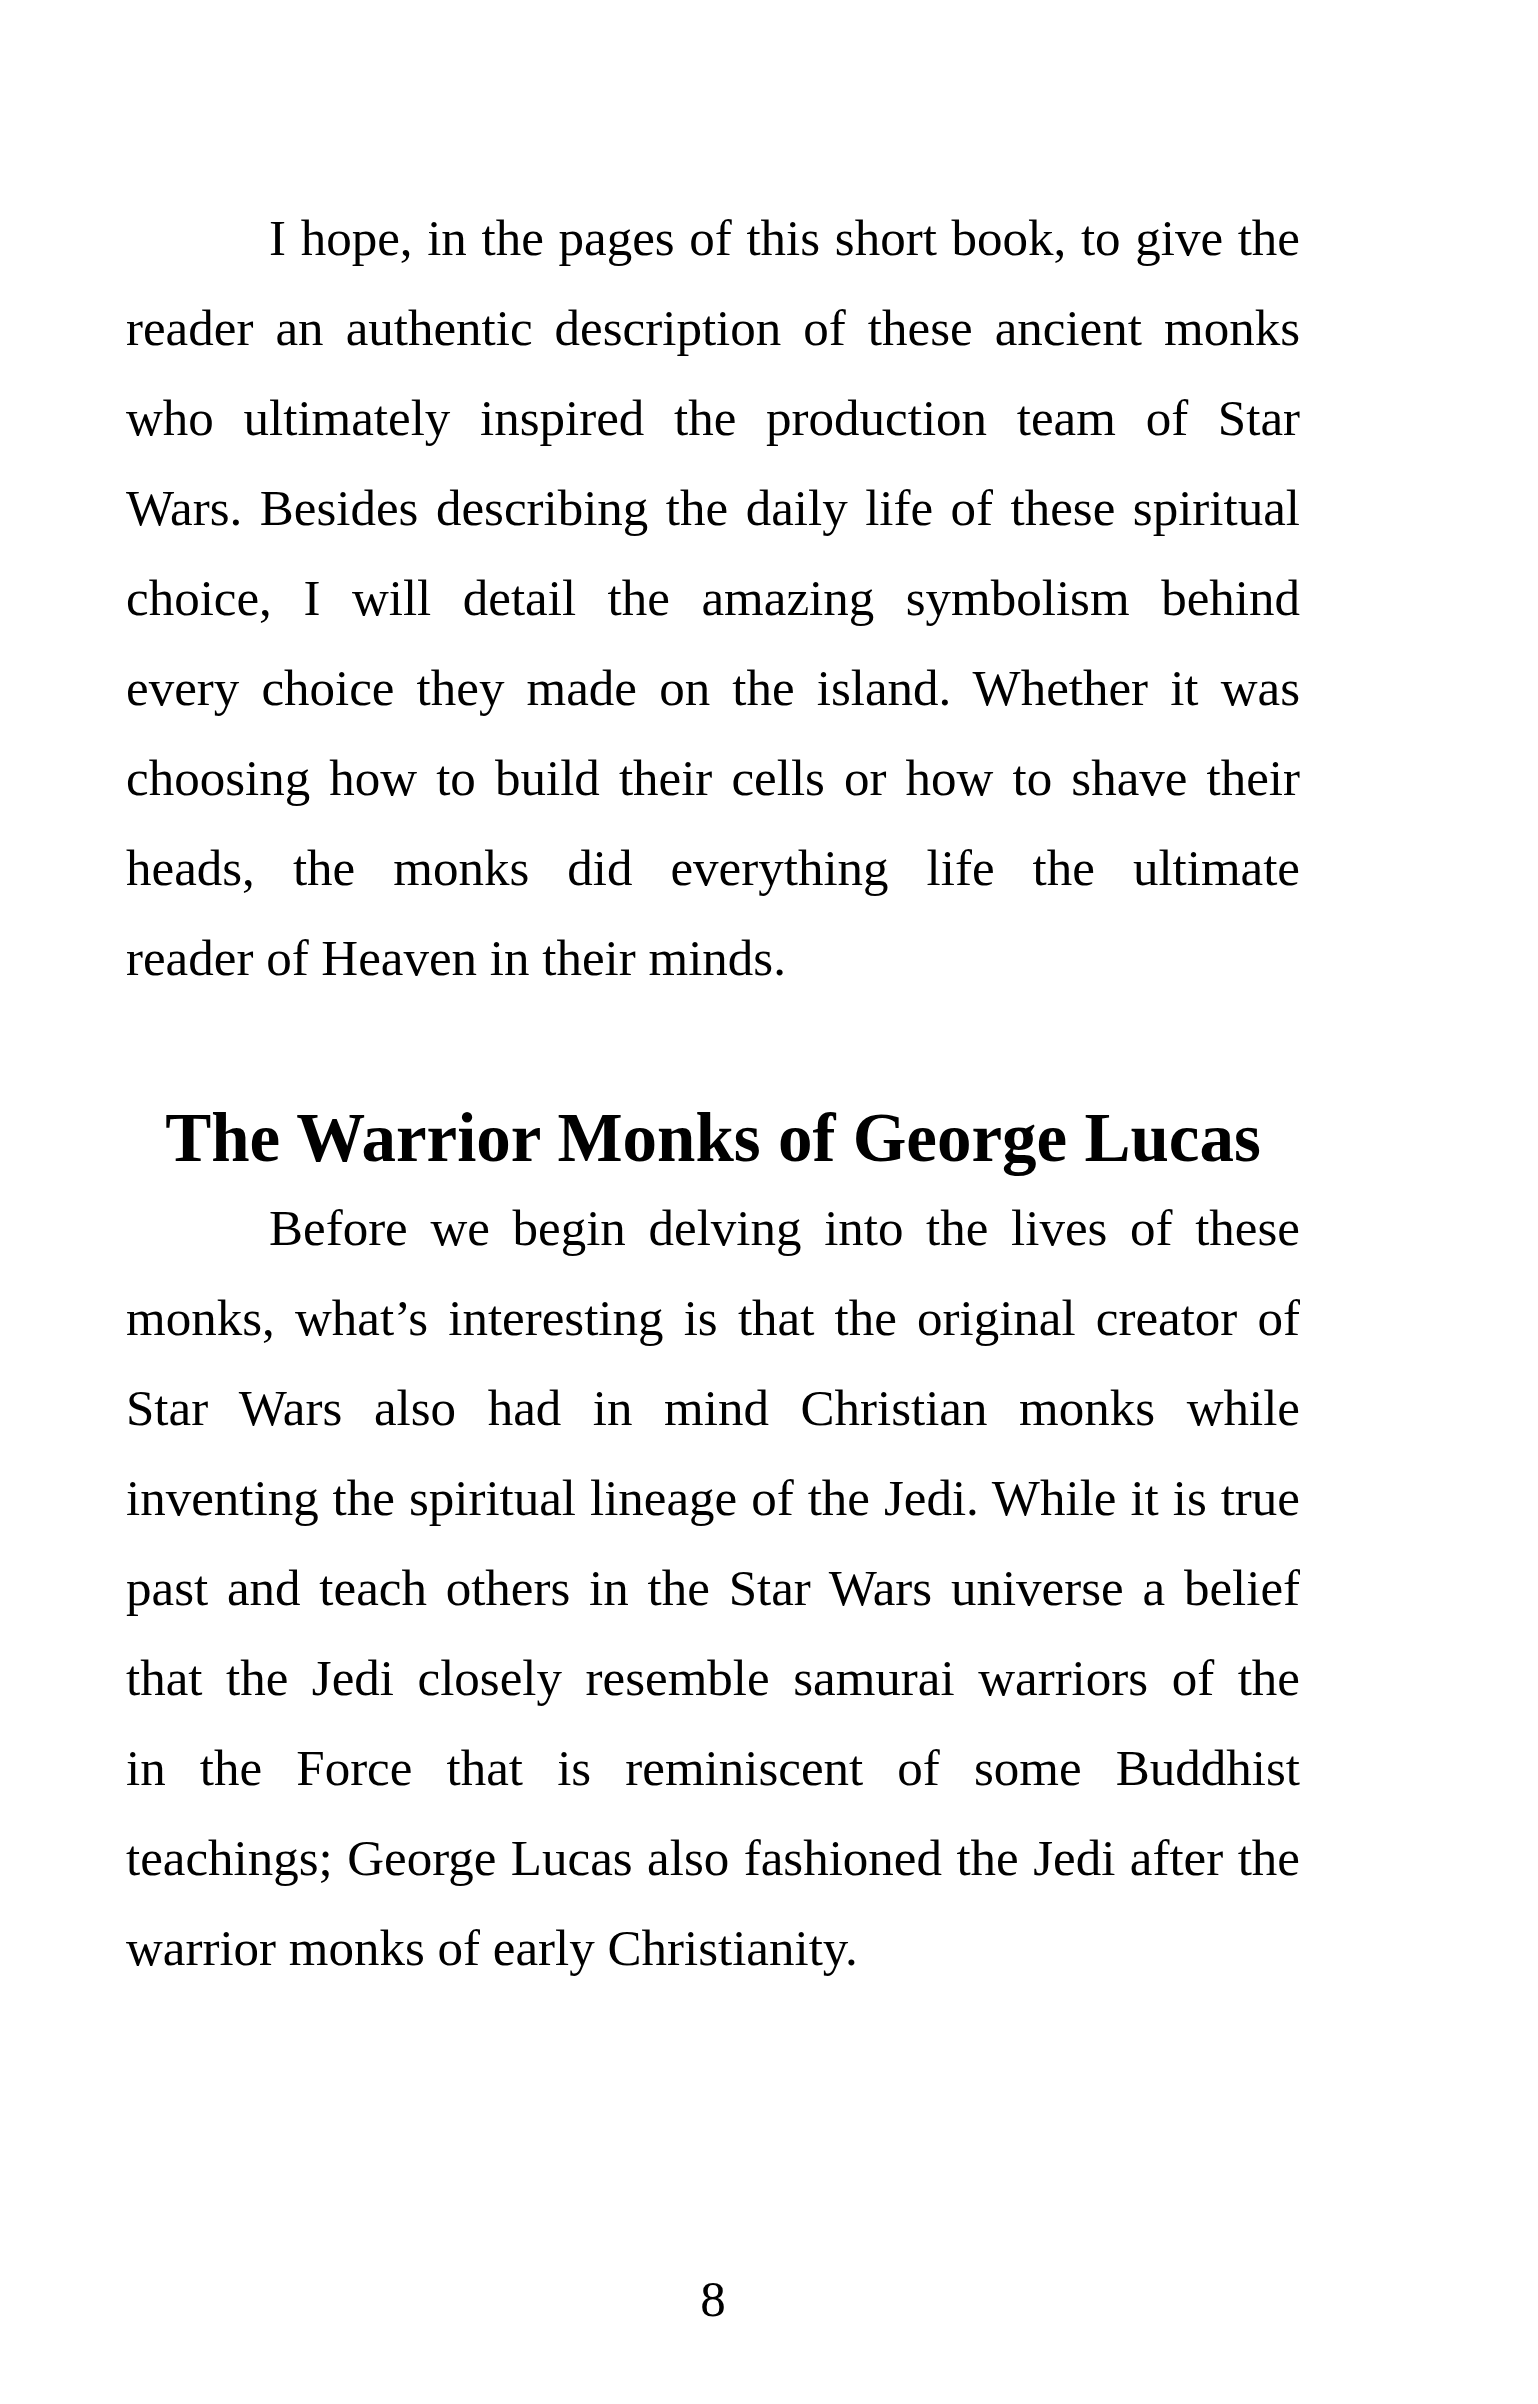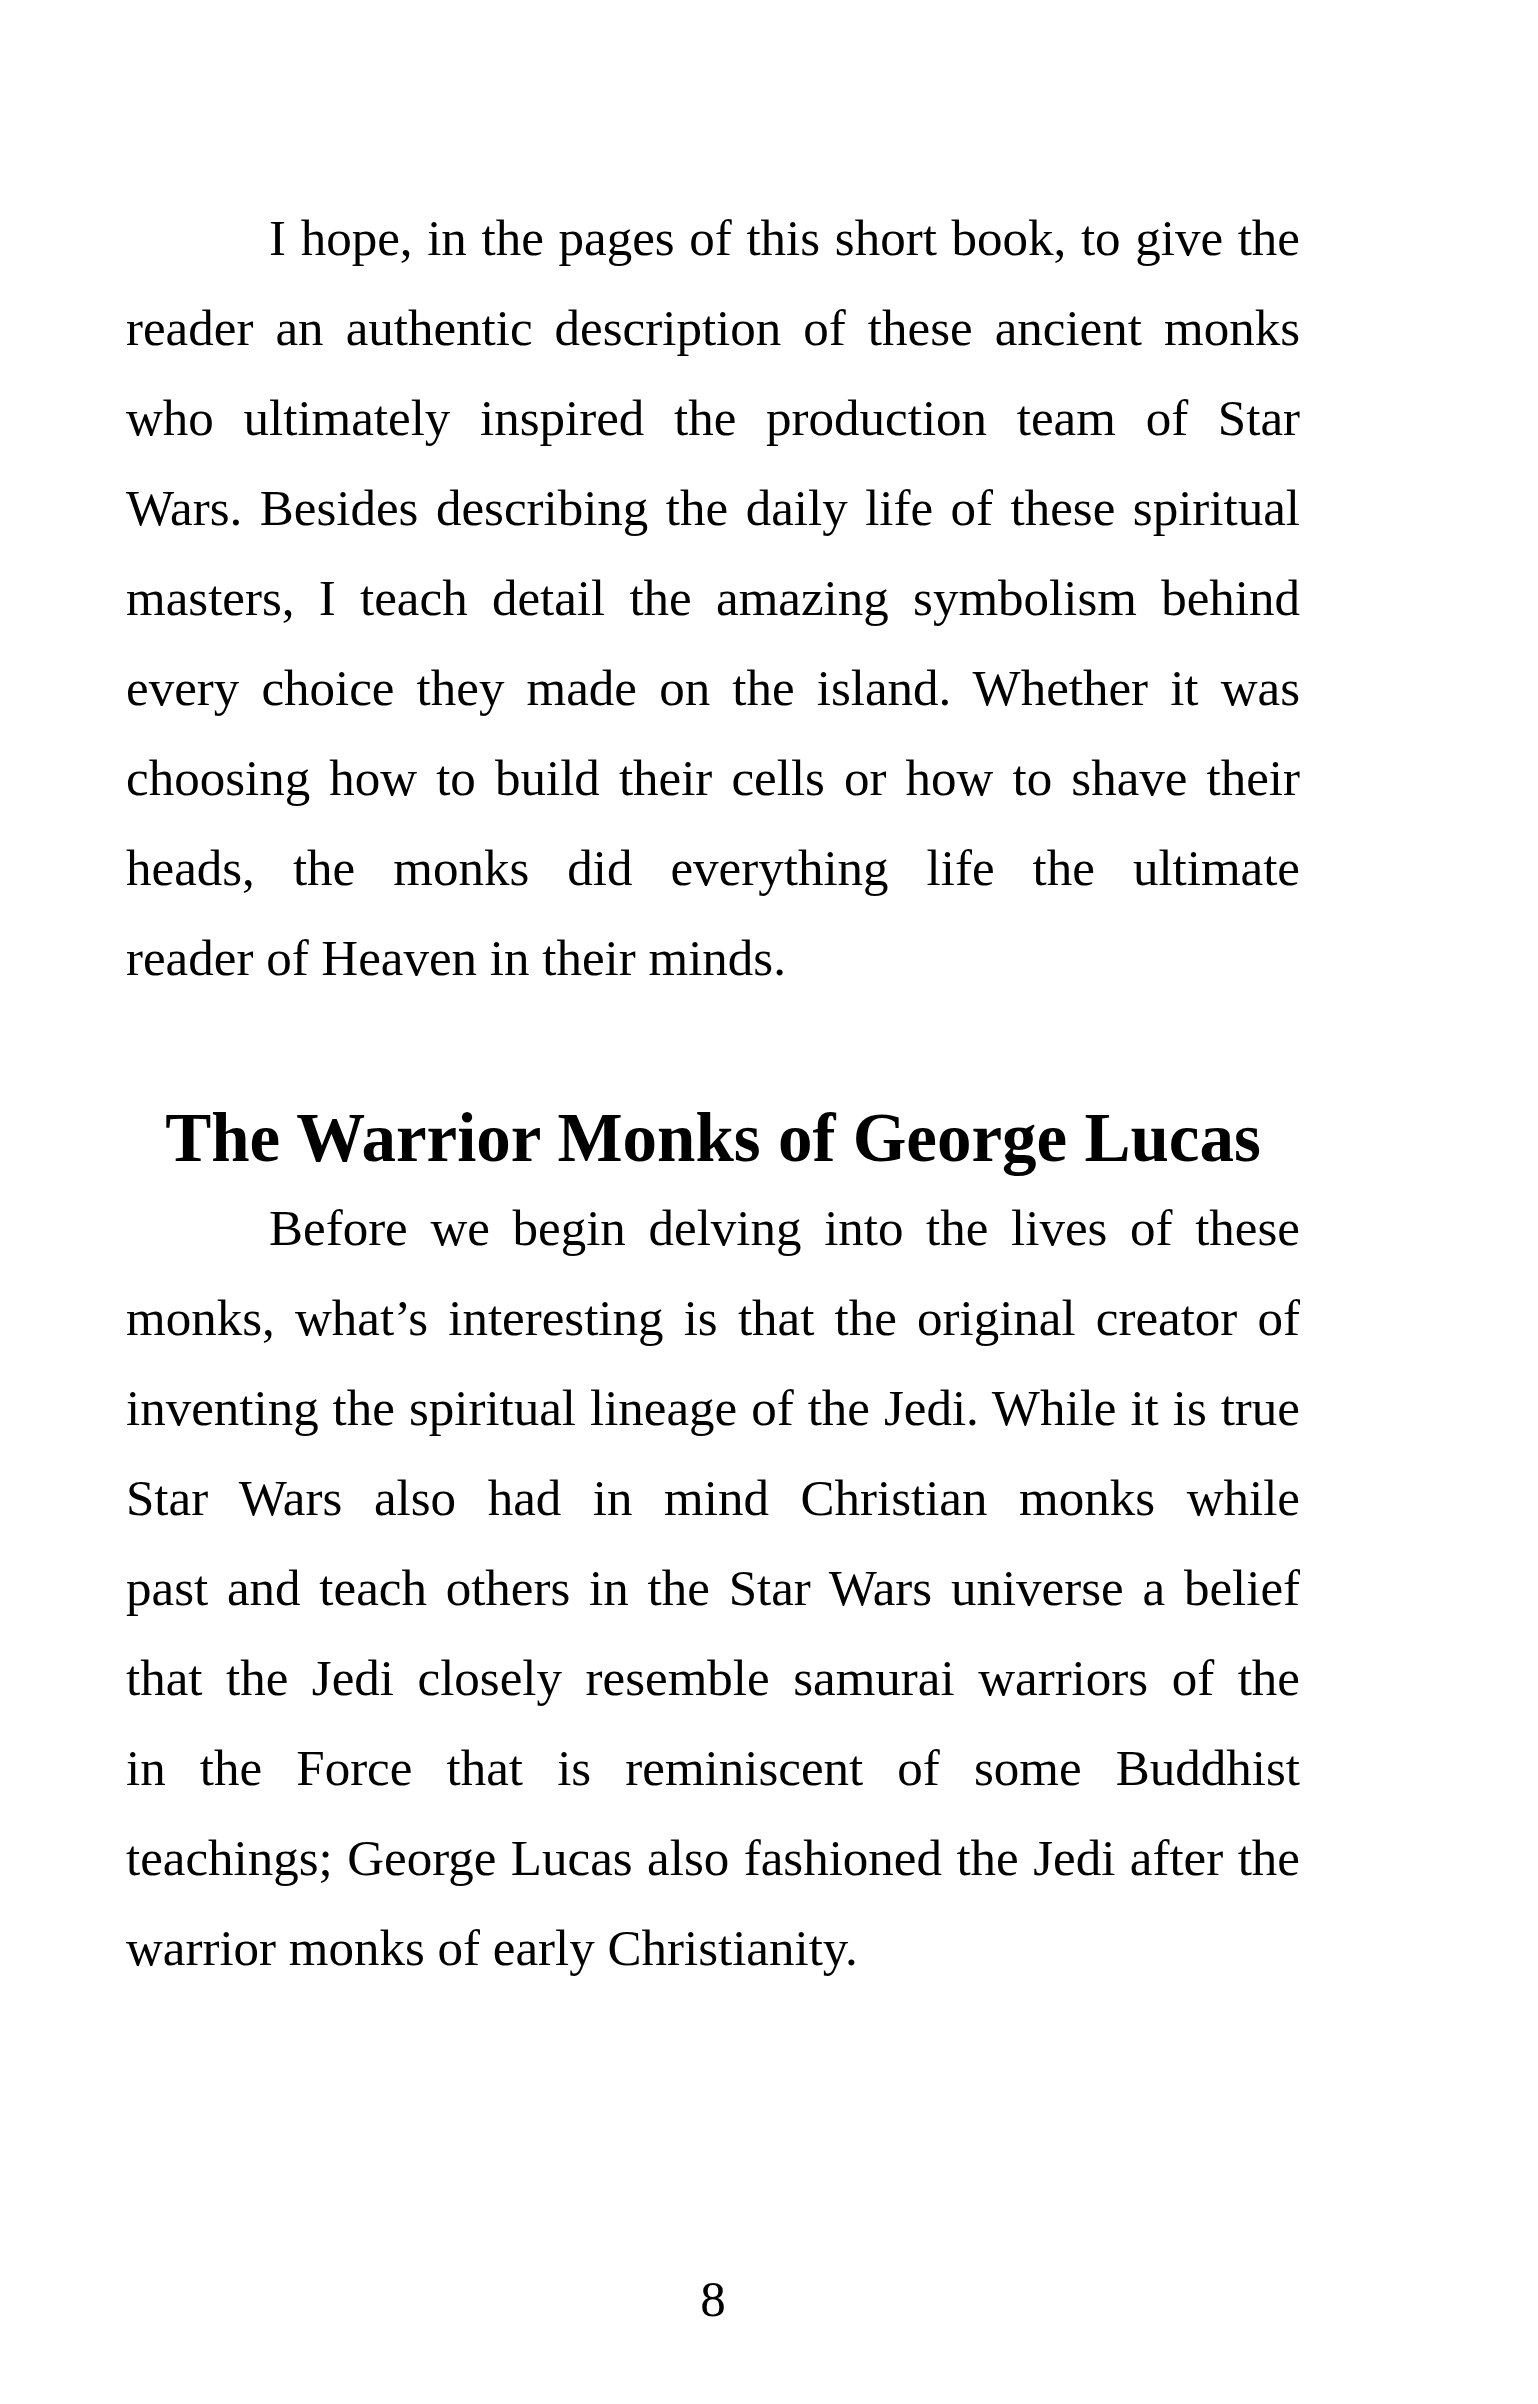--- a/index.html
+++ b/index.html
@@ -60,34 +60,34 @@
 <body>
 
 <div class="page">
   <div class="text-block">
 
     <div class="para">
       <div class="jline indent">I hope, in the pages of this short book, to give the</div>
       <div class="jline">reader an authentic description of these ancient monks</div>
       <div class="jline">who ultimately inspired the production team of Star</div>
       <div class="jline">Wars. Besides describing the daily life of these spiritual</div>
-      <div class="jline">masters, I teach detail the amazing symbolism behind</div>
+      <div class="jline">choice, I will detail the amazing symbolism behind</div>
       <div class="jline">every choice they made on the island. Whether it was</div>
       <div class="jline">choosing how to build their cells or how to shave their</div>
       <div class="jline">heads, the monks did everything life the ultimate</div>
       <div class="lline">reader of Heaven in their minds.</div>
     </div>
 
     <h2 class="heading">The Warrior Monks of George Lucas</h2>
 
     <div class="para">
       <div class="jline indent">Before we begin delving into the lives of these</div>
       <div class="jline">monks, what’s interesting is that the original creator of</div>
+      <div class="jline">Star Wars also had in mind Christian monks while</div>
       <div class="jline">inventing the spiritual lineage of the Jedi. While it is true</div>
-      <div class="jline">Star Wars also had in mind Christian monks while</div>
       <div class="jline">past and teach others in the Star Wars universe a belief</div>
       <div class="jline">that the Jedi closely resemble samurai warriors of the</div>
       <div class="jline">in the Force that is reminiscent of some Buddhist</div>
       <div class="jline">teachings; George Lucas also fashioned the Jedi after the</div>
       <div class="lline">warrior monks of early Christianity.</div>
     </div>
 
     <div class="page-number">8</div>
 
   </div>

